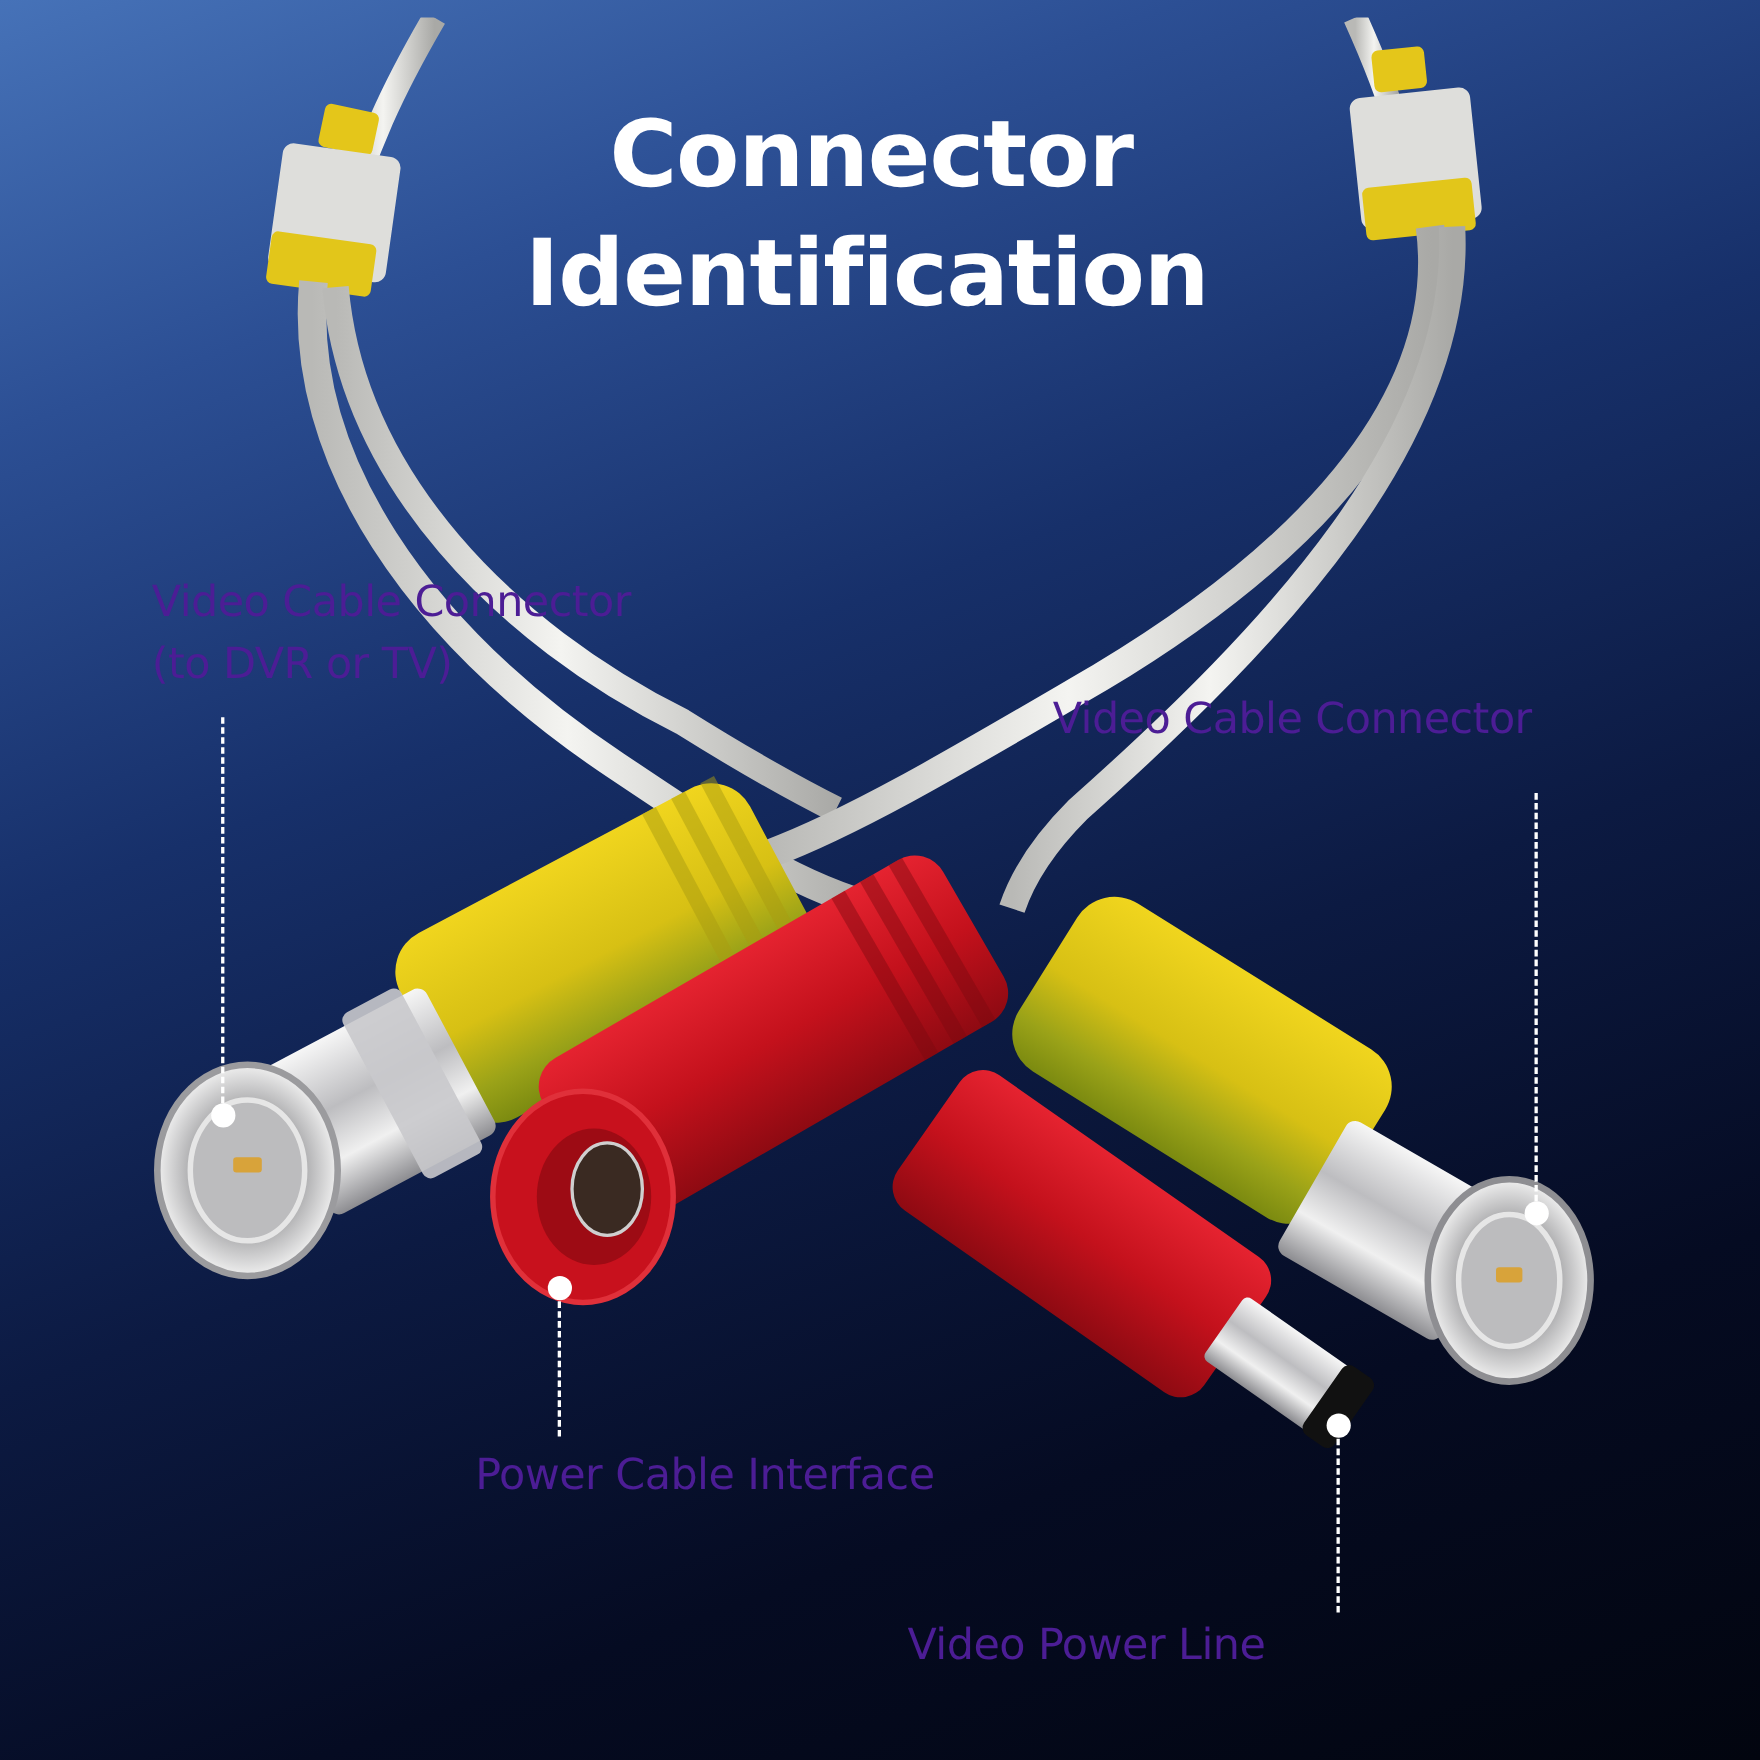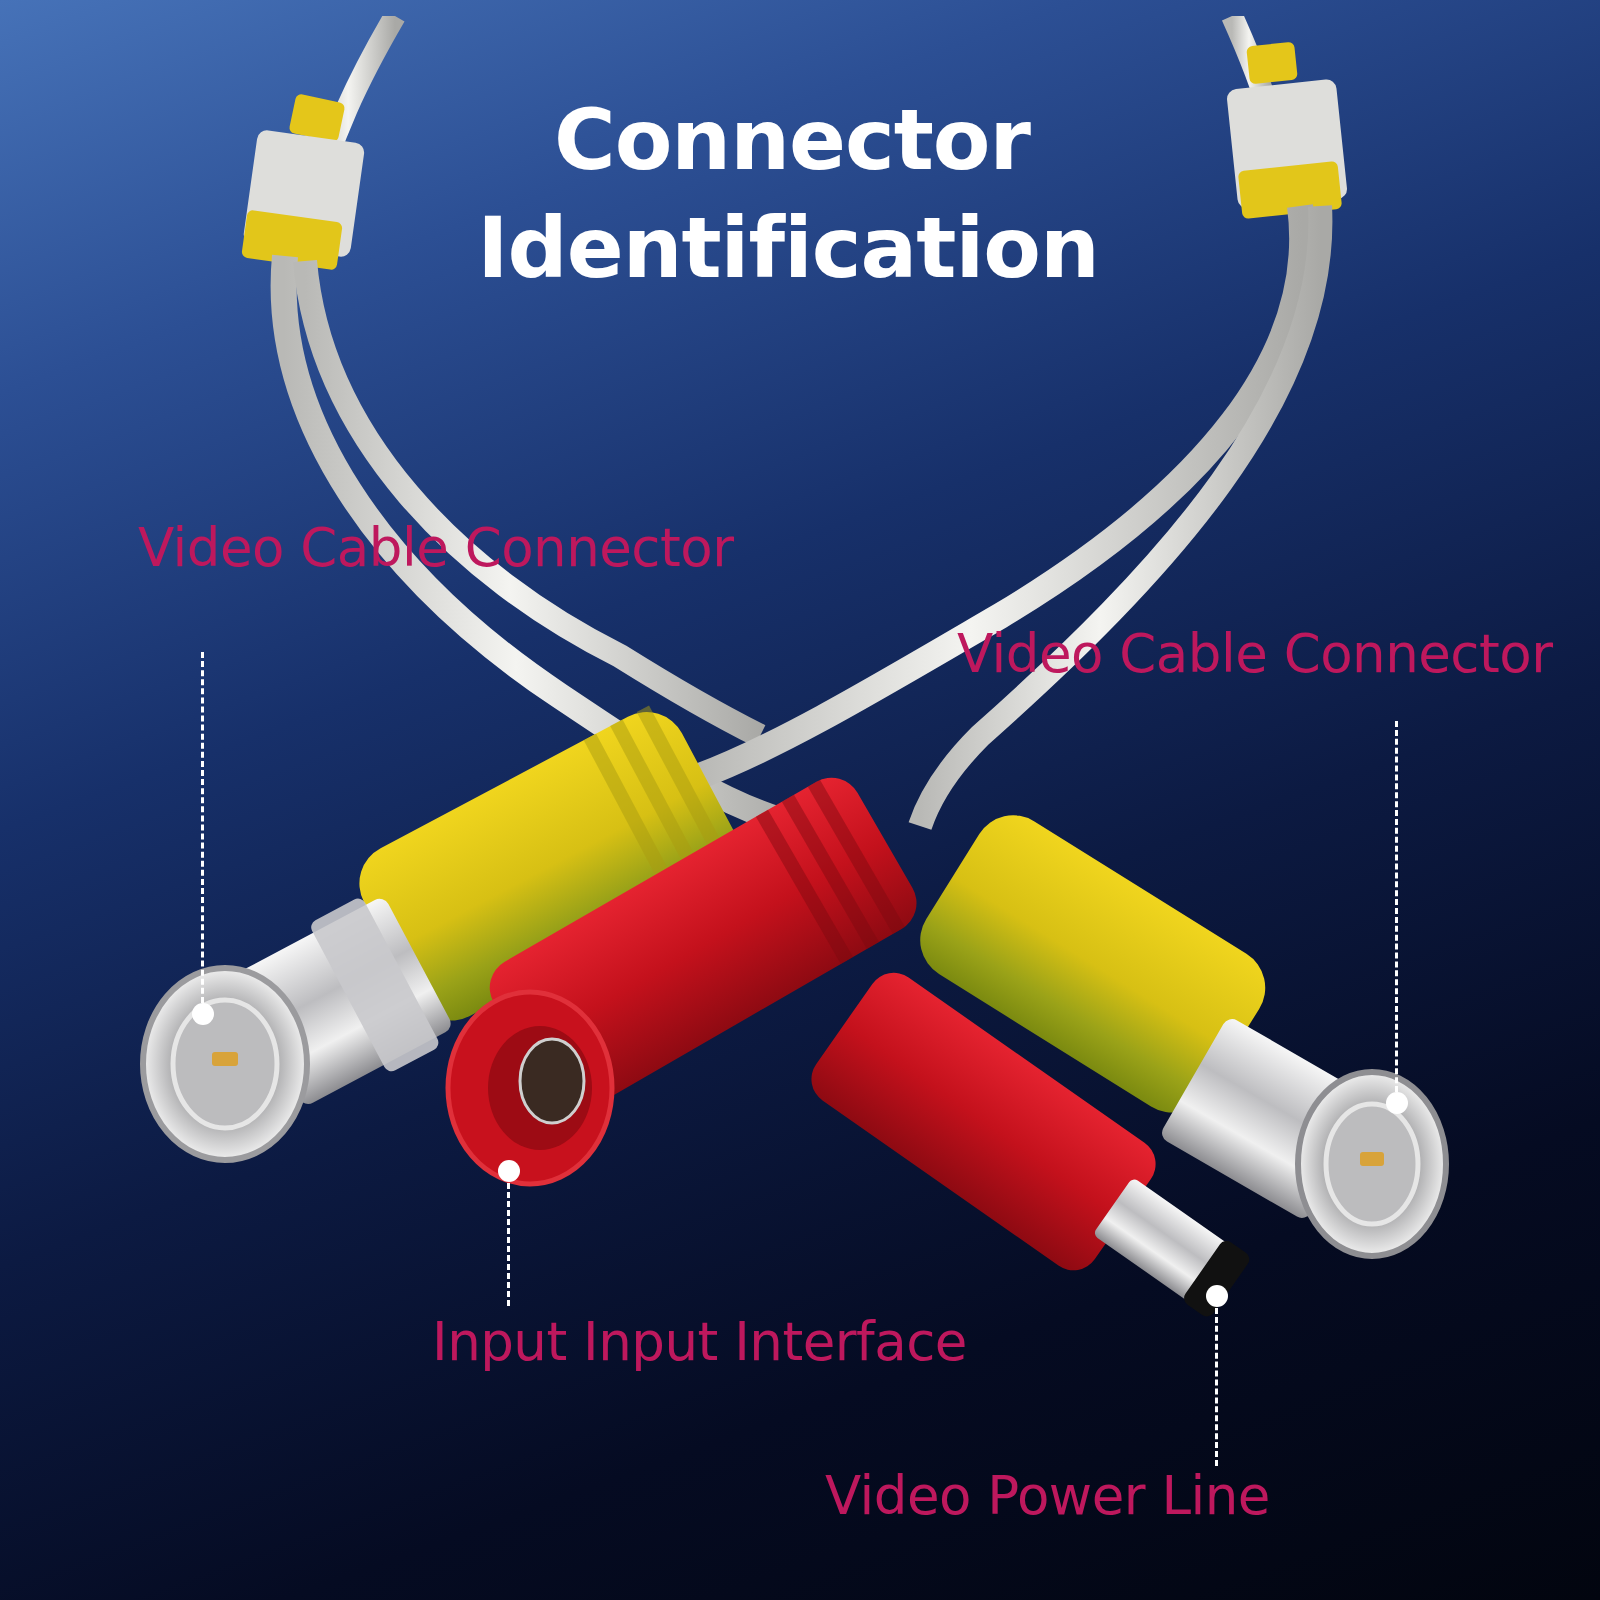--- a/index.html
+++ b/index.html
@@ -10,21 +10,21 @@
   }
   .scene { position: absolute; left: 0; top: 16px; width: 1600px; height: 1600px; }
   .title {
     position: absolute; left: 0; width: 1600px; text-align: center;
     color: #ffffff; font-weight: bold; font-size: 84px; line-height: 1;
     letter-spacing: -1px;
   }
   .title.l1 { top: 82px; left: -8px; }
   .title.l2 { top: 190px; left: -12px; }
   .label {
-    position: absolute; color: #be185d; font-size: 53px; line-height: 56px;
+    position: absolute; color: #4c1d95; font-size: 39px; line-height: 56px;
     white-space: nowrap; letter-spacing: -0.5px;
   }
   .callout-line {
     position: absolute; width: 0; border-left: 3px dashed #ffffff;
   }
   .callout-dot {
     position: absolute; width: 22px; height: 22px; border-radius: 50%;
     background: #ffffff; transform: translate(-50%, -50%);
   }
 </style>
@@ -126,31 +126,32 @@
     <rect x="1360" y="1136" width="24" height="14" rx="3" fill="#d8a33a"></rect>
   </svg>
 
   
   <div class="title l1">Connector</div>
   <div class="title l2">Identification</div>
 
   
   <div class="label" style="left:138px; top:504px;">
     <div>Video Cable Connector</div>
+    <div>(to DVR or TV)</div>
   </div>
   <div class="callout-line" style="left:201px; top:636px; height:360px;"></div>
   <div class="callout-dot" style="left:203px; top:998px;"></div>
 
   
   <div class="label" style="left:957px; top:610px;">Video Cable Connector</div>
   <div class="callout-line" style="left:1395px; top:705px; height:380px;"></div>
   <div class="callout-dot" style="left:1397px; top:1087px;"></div>
 
   
   <div class="callout-dot" style="left:509px; top:1155px;"></div>
   <div class="callout-line" style="left:507px; top:1158px; height:132px;"></div>
-  <div class="label" style="left:432px; top:1298px;">Input Input Interface</div>
+  <div class="label" style="left:432px; top:1298px;">Power Cable Interface</div>
 
   
   <div class="callout-dot" style="left:1217px; top:1280px;"></div>
   <div class="callout-line" style="left:1215px; top:1283px; height:167px;"></div>
   <div class="label" style="left:825px; top:1452px;">Video Power Line</div>
 </div>
 
 </body></html>

